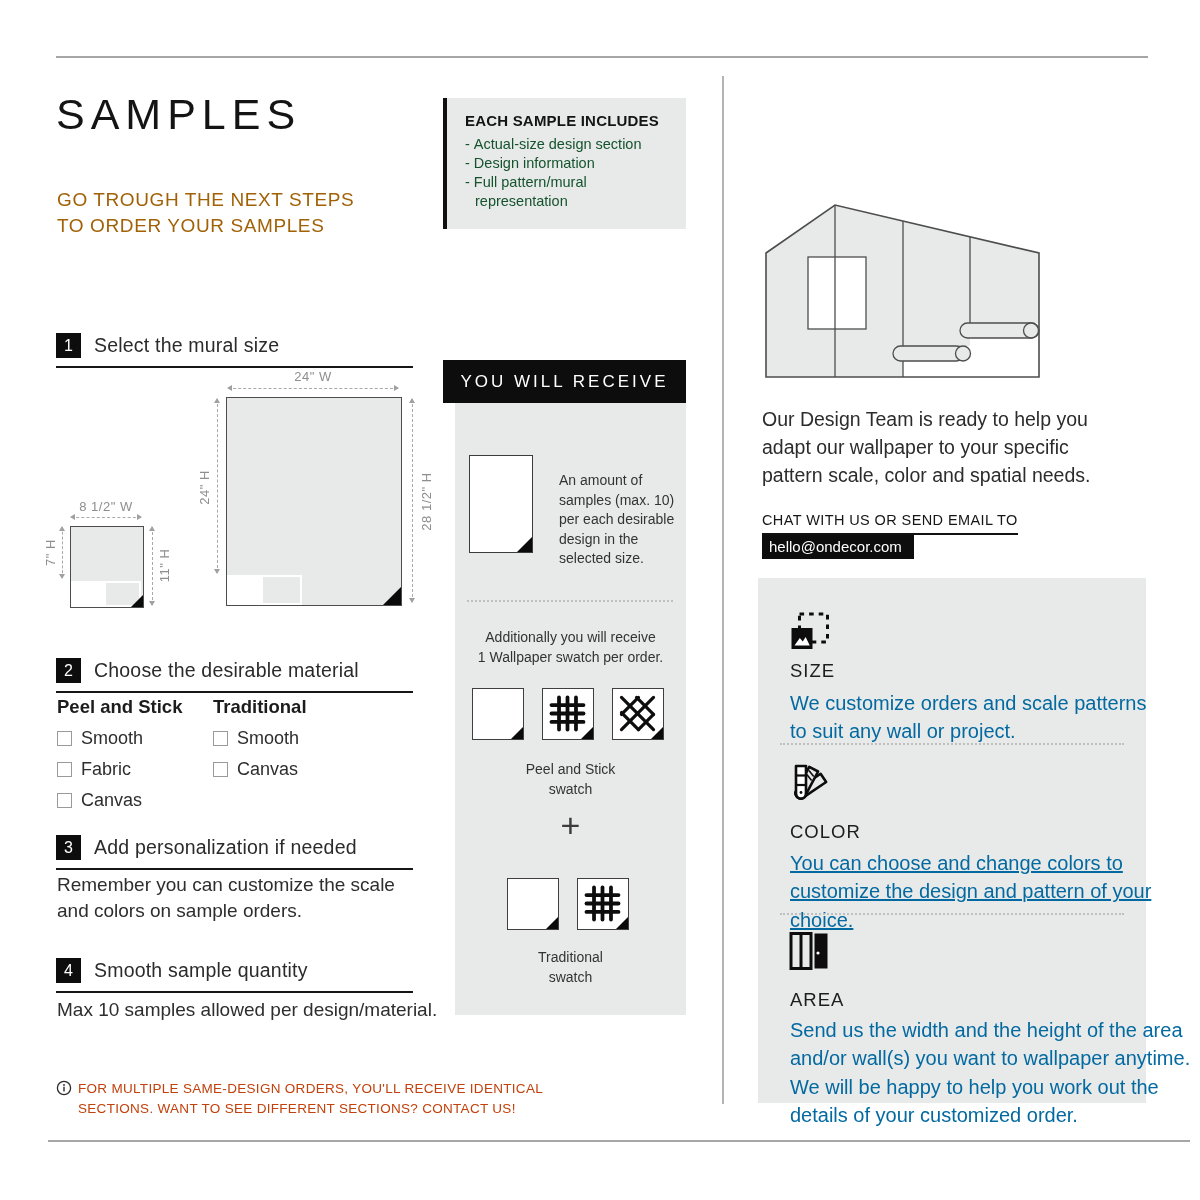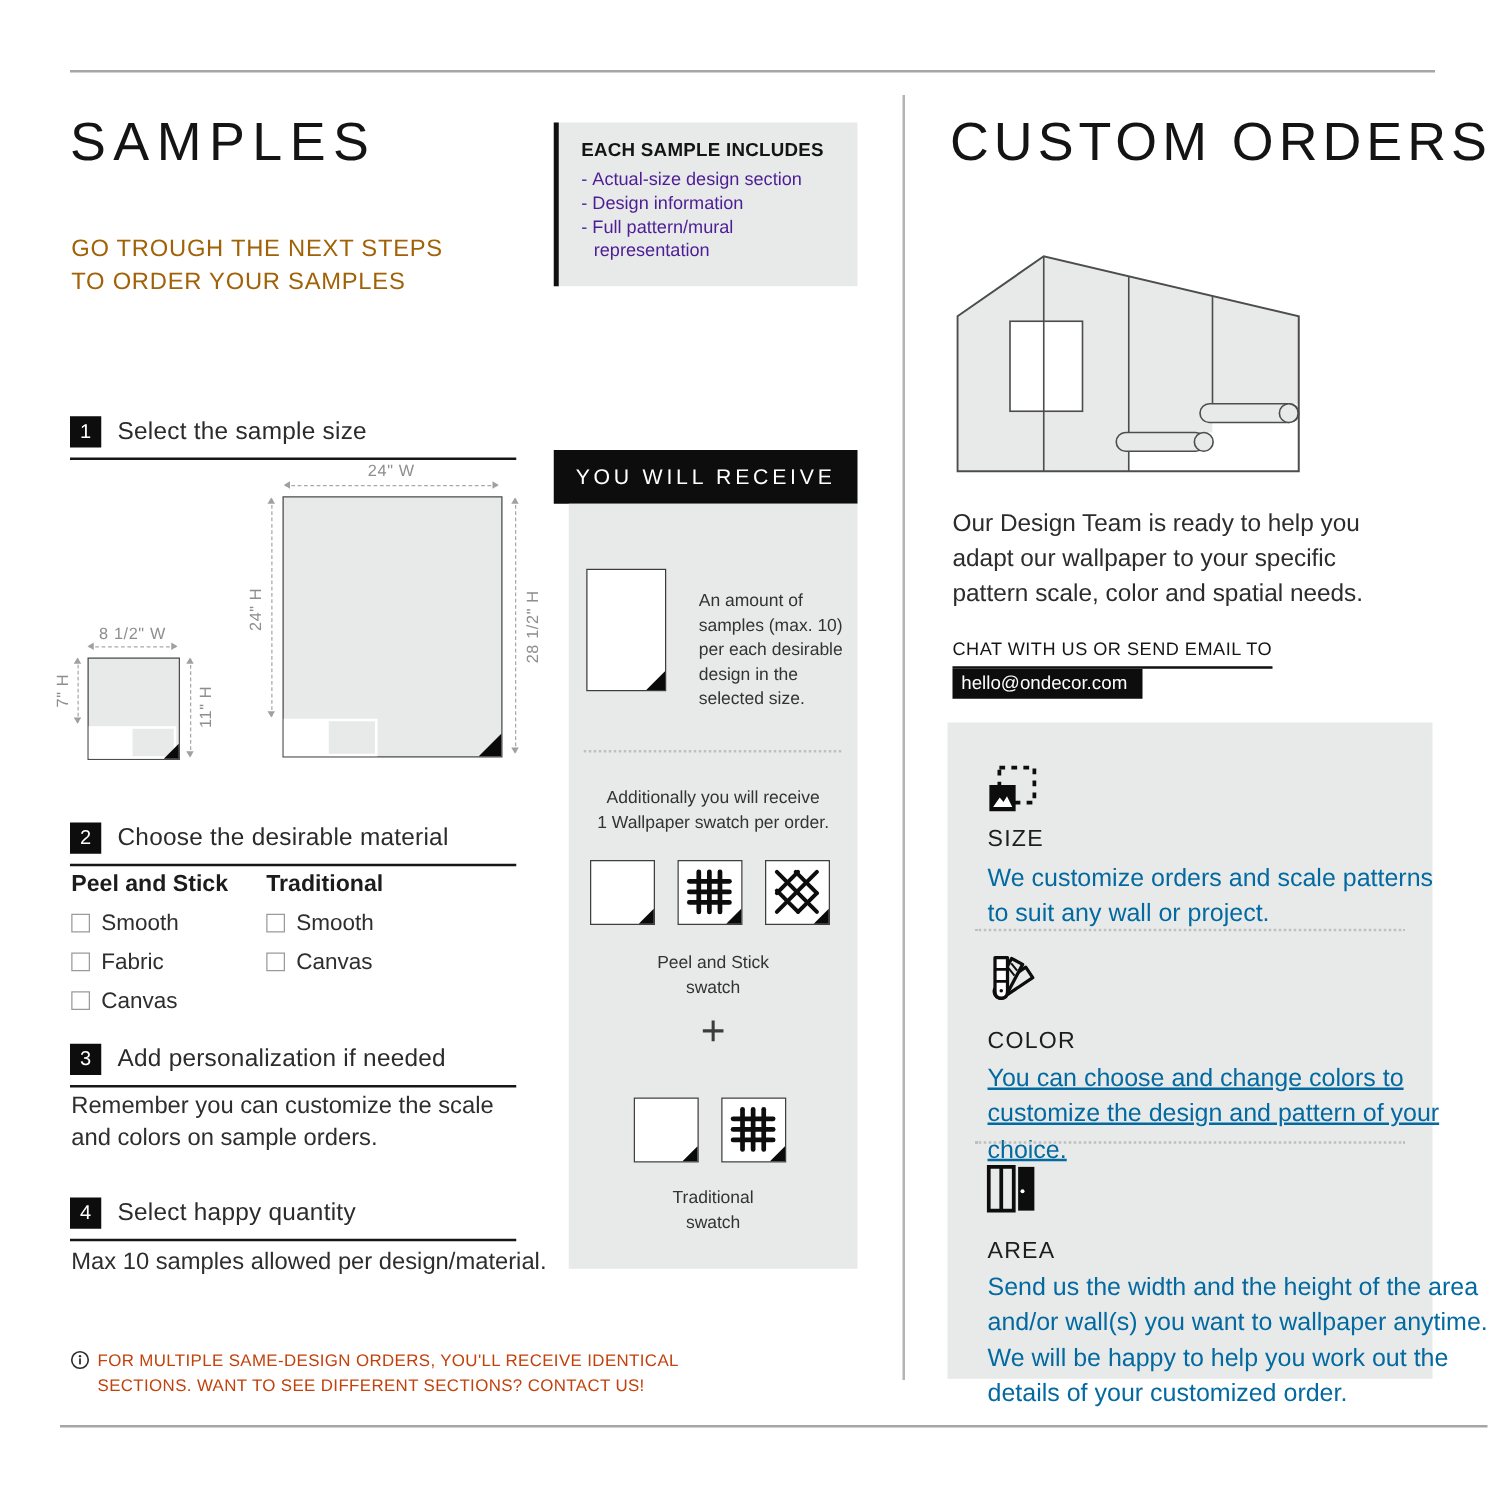--- a/index.html
+++ b/index.html
@@ -45,21 +45,21 @@
 
   
   .mat-title { font-size:18.5px; font-weight:700; color:#1c1c1c; }
   .mat-item { display:flex; align-items:center; gap:9px; margin-top:10px; font-size:18px; color:#2e2e2e; }
   .cb { width:13px; height:13px; border:1.5px solid #9a9a9a; background:#fff; flex:0 0 auto; }
 
   
   .includes { background:#e8e9e9; border-left:4px solid #101010; box-sizing:border-box;
               padding:14px 14px 14px 18px; }
   .includes-title { font-size:15px; font-weight:700; color:#141414; margin-bottom:6px; letter-spacing:0.2px; }
-  .includes-item { font-size:14.5px; line-height:1.32; color:#4c1d95; padding-left:10px; text-indent:-10px; }
+  .includes-item { font-size:14.5px; line-height:1.32; color:#14532d; padding-left:10px; text-indent:-10px; }
 
   .receive-head { background:#0d0d0d; color:#fff; display:flex; align-items:center; justify-content:center;
                   font-size:17px; letter-spacing:3px; }
   .panel { background:#e8eae9; }
   .thumb { position:absolute; background:#fff; border:1px solid #3c3c3c; }
   .dotted { position:absolute; border-top:2px dotted #bfbfbf; height:0; }
   .small-note { font-size:14px; line-height:1.4; color:#333; }
   .swatch { position:absolute; width:52px; height:52px; background:#fff; border:1.5px solid #3f3f3f; box-sizing:border-box; }
   .plus { font-size:34px; font-weight:200; color:#3c3c3c; }
 
@@ -81,21 +81,21 @@
   <div class="abs rule" style="left:56px; top:56px; width:1092px;"></div>
   <div class="abs vrule" style="left:722px; top:76px; height:1028px;"></div>
   <div class="abs rule" style="left:48px; top:1140px; width:1142px;"></div>
 
   <div class="abs h1" style="left:56px; top:90px;">SAMPLES</div>
   <div class="abs subtitle prel" style="left:57px; top:187px;">GO TROUGH THE NEXT STEPS
 TO ORDER YOUR SAMPLES</div>
 
   <div class="abs step-head" style="left:56px; top:333px; width:357px;">
     <div class="step-num">1</div>
-    <div class="step-label">Select the sample size</div>
+    <div class="step-label">Select the mural size</div>
   </div>
 
   <div class="sheet" style="left:226px; top:397px; width:174px; height:207px;">
     <div class="strip" style="width:75px; height:30px;"></div>
     <div class="inset" style="left:36px; bottom:2px; width:37px; height:26px;"></div>
     <span class="fold big"></span>
   </div>
   <div class="dimh" style="left:228px; top:388px; width:170px;"></div>
   <div class="dlabel" style="left:228px; top:369px; width:170px;">24" W</div>
   <div class="dimv" style="left:217px; top:399px; height:174px;"></div>
@@ -150,21 +150,21 @@
 
   <div class="abs step-head" style="left:56px; top:835px; width:357px;">
     <div class="step-num">3</div>
     <div class="step-label">Add personalization if needed</div>
   </div>
   <div class="abs body-text prel" style="left:57px; top:872px;">Remember you can customize the scale
 and colors on sample orders.</div>
 
   <div class="abs step-head" style="left:56px; top:958px; width:357px;">
     <div class="step-num">4</div>
-    <div class="step-label">Select happy quantity</div>
+    <div class="step-label">Smooth sample quantity</div>
   </div>
   <div class="abs body-text" style="left:57px; top:997px;">Max 10 samples allowed per design/material.</div>
 
   <div class="abs" style="left:56px; top:1080px; width:16px; height:16px;">
     <svg viewBox="0 0 16 16" width="16" height="16">
       <circle cx="8" cy="8" r="6.6" fill="none" stroke="#2c2c2c" stroke-width="1.3"></circle>
       <circle cx="8" cy="4.9" r="0.95" fill="#2c2c2c"></circle>
       <rect x="7.3" y="6.7" width="1.4" height="4.8" fill="#2c2c2c"></rect>
     </svg>
   </div>
@@ -241,21 +241,20 @@
         <line x1="9" y1="17" x2="43" y2="17"></line>
           <line x1="9" y1="26" x2="43" y2="26"></line>
           <line x1="9" y1="35" x2="43" y2="35"></line>
       </g>
     </svg>
     <span class="fold sm"></span>
   </div>
   <div class="abs small-note prel" style="left:459px; top:948px; width:223px; text-align:center;">Traditional
 swatch</div>
 
-  <div class="abs h1" style="left:760px; top:90px; letter-spacing:4px;">CUSTOM ORDERS</div>
 
   <div class="abs" style="left:765px; top:196px;">
     <svg viewBox="0 0 275 190" width="275" height="190">
       <polygon points="1,57 70,9 274,57 274,181 1,181" fill="#ffffff" stroke="none"></polygon>
       <path d="M1,57 L70,9 L274,57 L274,127 L205,127 L205,150 L138,150 L138,181 L1,181 Z" fill="#e8eaea"></path>
       <rect x="43" y="61" width="58" height="72" fill="#ffffff" stroke="#4d4d4d" stroke-width="1.3"></rect>
       <g stroke="#4d4d4d" stroke-width="1.3">
         <line x1="70" y1="9" x2="70" y2="181"></line>
         <line x1="138" y1="25" x2="138" y2="181"></line>
         <line x1="205" y1="41" x2="205" y2="127"></line>

